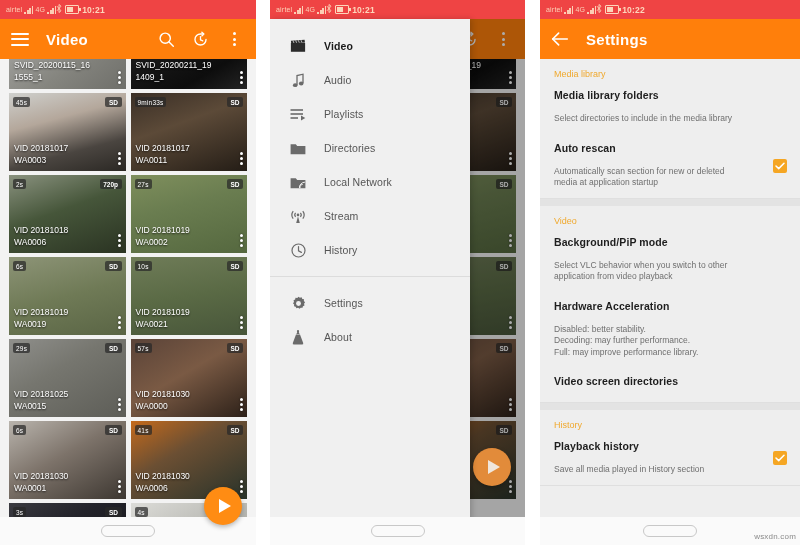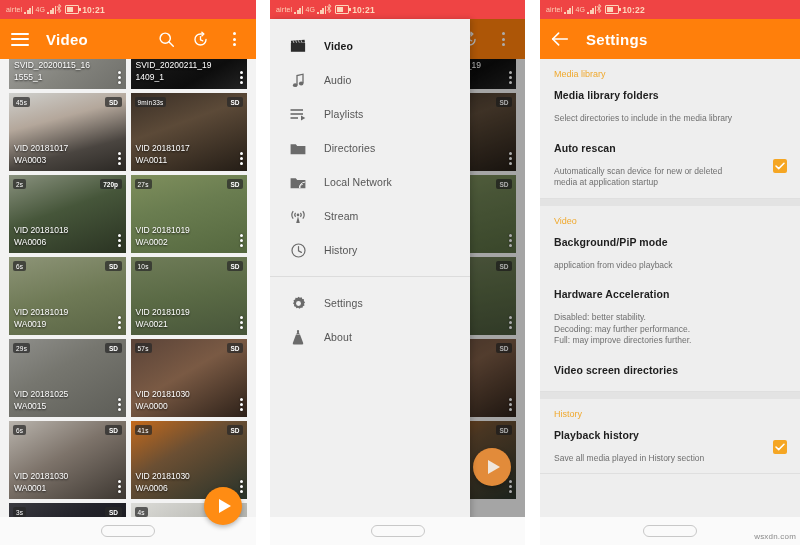--- a/index.html
+++ b/index.html
@@ -871,44 +871,45 @@
           <div class="sec-head">Media library</div>
           <div class="pref">
             <div class="p-title">Media library folders</div>
             <div class="p-sub">
               <span>Select directories to include in the media library</span>
             </div>
           </div>
           <div class="pref">
             <div class="p-title">Auto rescan</div>
             <div class="p-sub">
-              <span>Automatically scan device for new or deleted</span>
+              <span>Automatically scan section for new or deleted</span>
               <span>media at application startup</span>
             </div>
             <div class="chk">
               <svg width="10" height="8" viewBox="0 0 10 8">
                 <path d="M1 4 L3.7 6.6 L9 1.2" stroke="#fff" stroke-width="1.5" fill="none" stroke-linecap="round" stroke-linejoin="round"></path>
               </svg>
             </div>
           </div>
           <div class="sec-div"></div>
           <div class="sec-gap"></div>
           <div class="sec-head">Video</div>
           <div class="pref">
             <div class="p-title">Background/PiP mode</div>
             <div class="p-sub">
+              <span>Select VLC behavior when you switch to other</span>
               <span>application from video playback</span>
             </div>
           </div>
           <div class="pref">
             <div class="p-title">Hardware Acceleration</div>
             <div class="p-sub">
               <span>Disabled: better stability.</span>
               <span>Decoding: may further performance.</span>
-              <span>Full: may improve directories further.</span>
+              <span>Full: may improve performance library.</span>
             </div>
           </div>
           <div class="pref">
             <div class="p-title">Video screen directories</div>
           </div>
           <div class="sec-div"></div>
           <div class="sec-gap"></div>
           <div class="sec-head">History</div>
           <div class="pref">
             <div class="p-title">Playback history</div>

